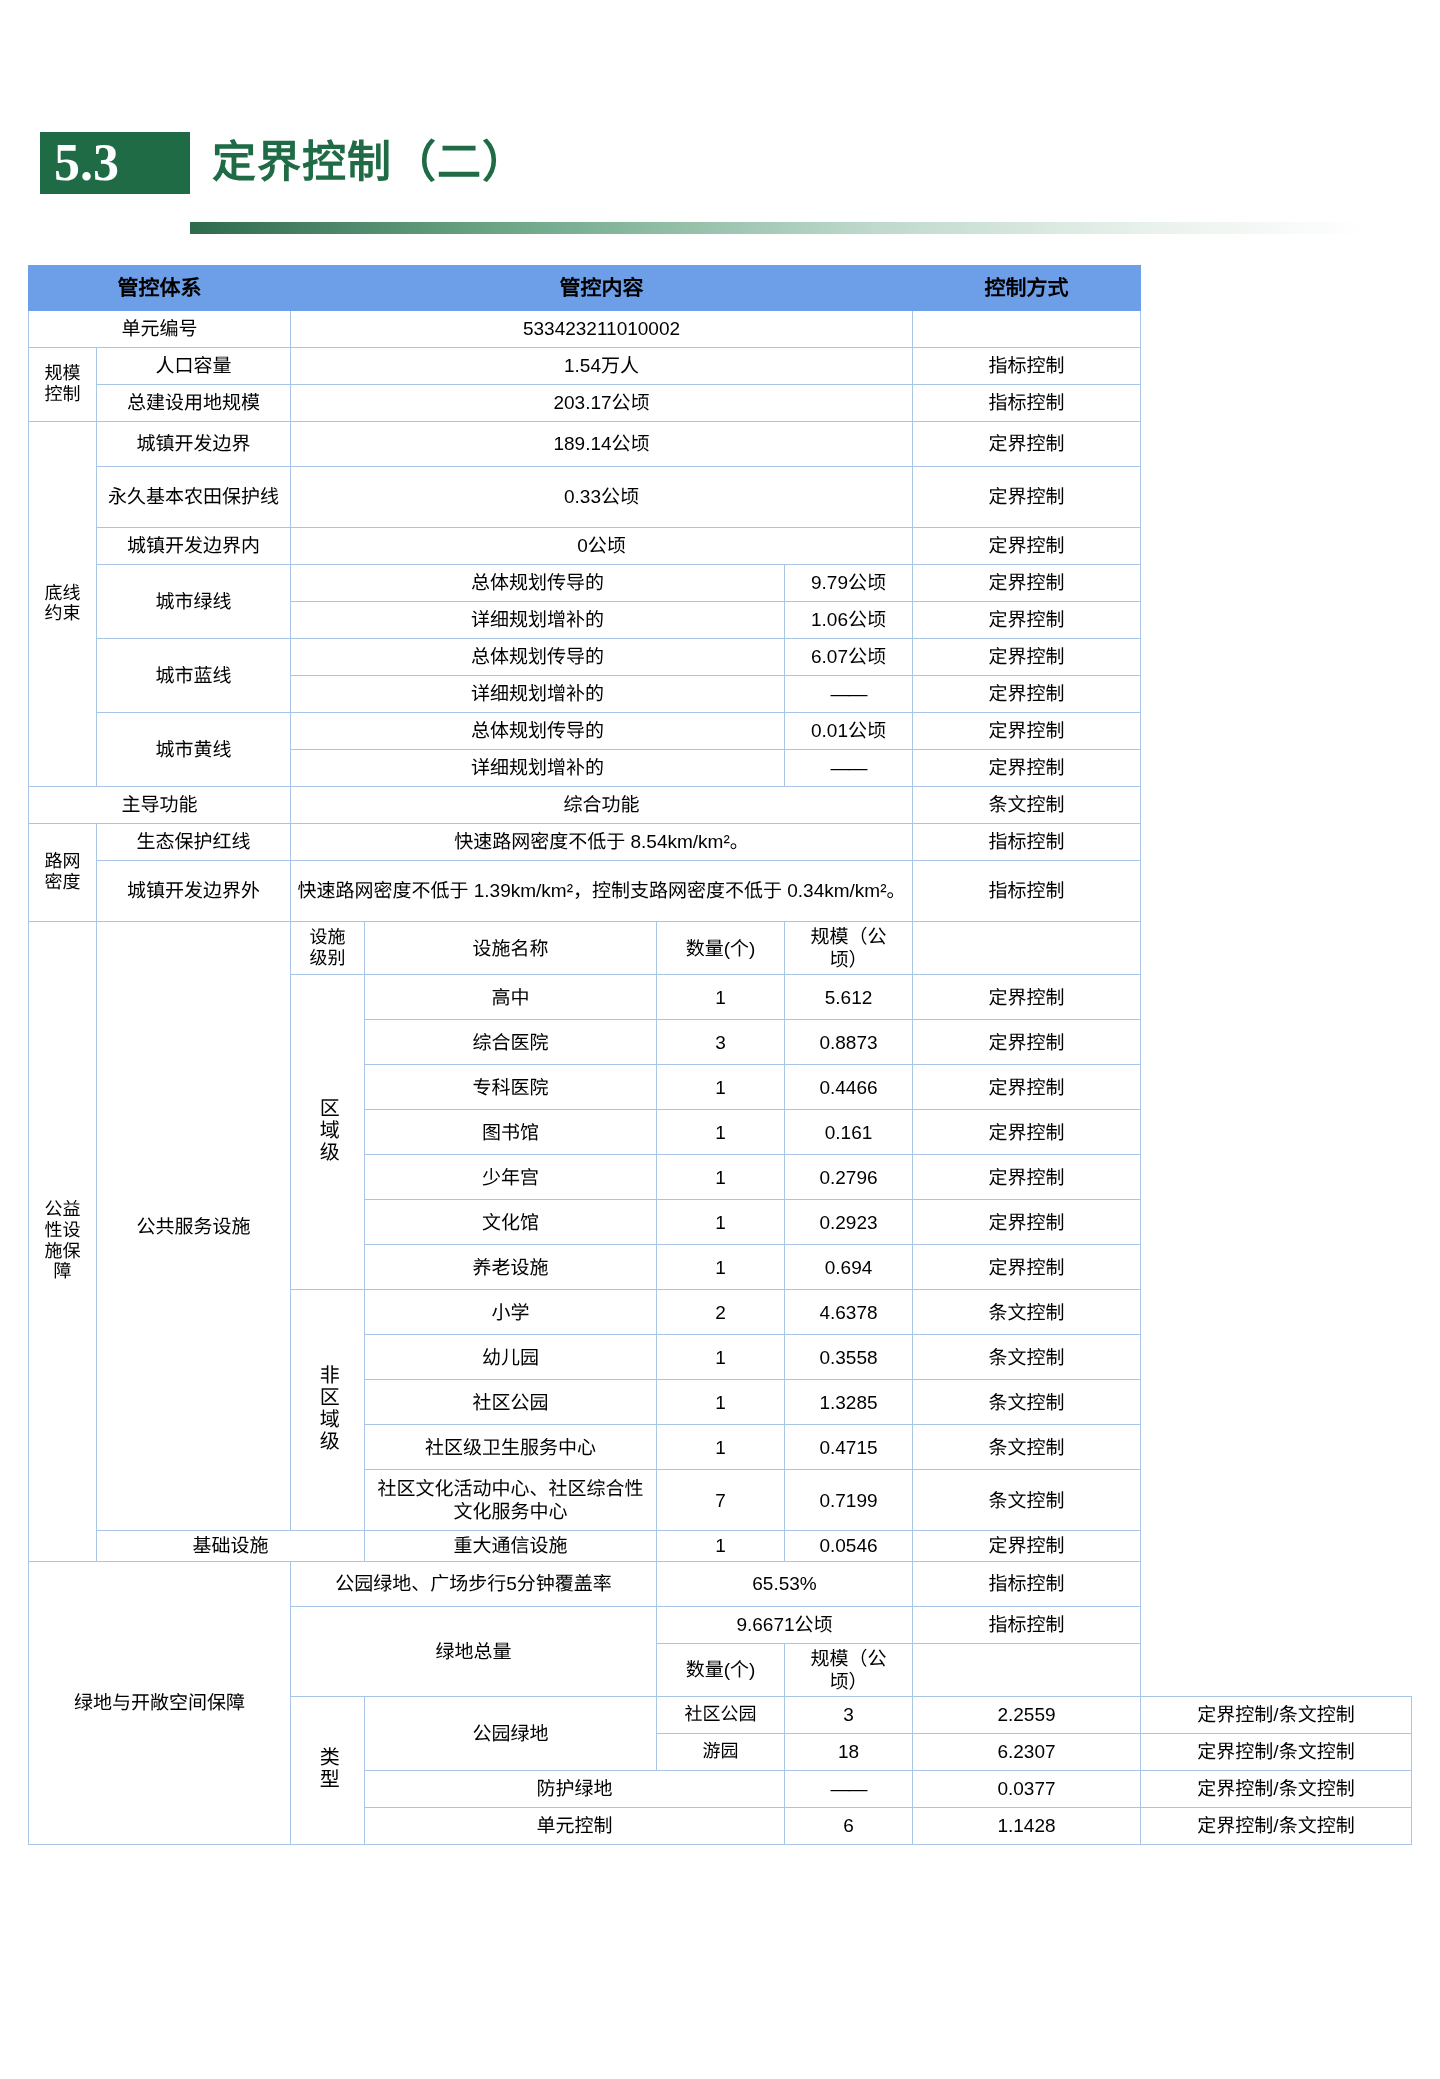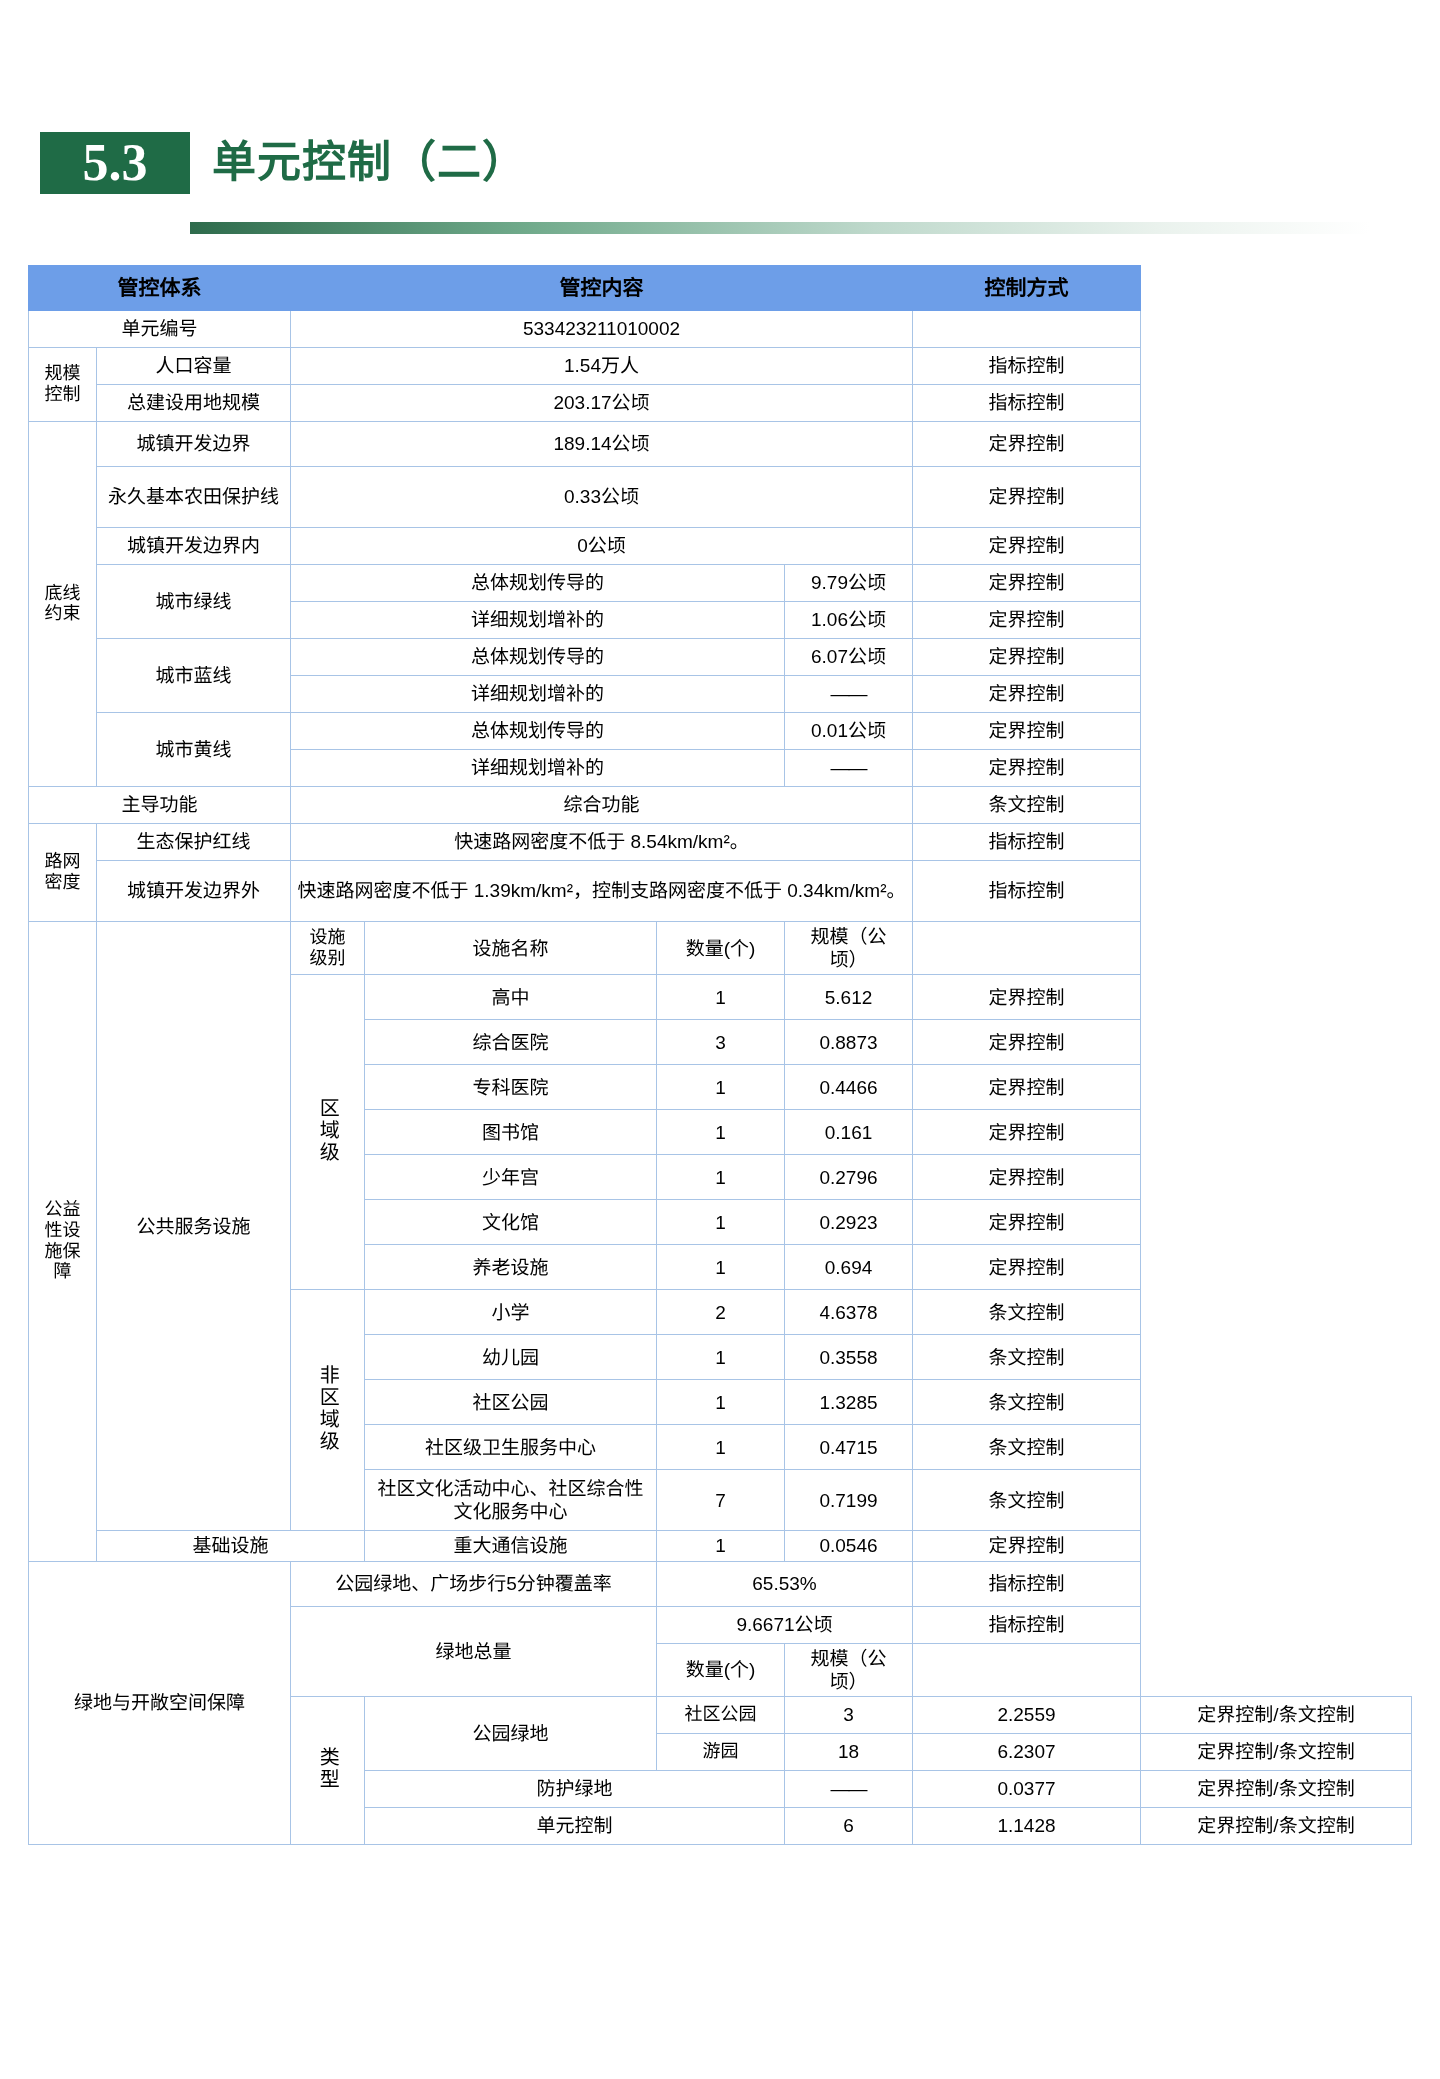--- a/index.html
+++ b/index.html
@@ -40,25 +40,24 @@
     padding-left: 40px;
   }
   .section-num-box {
     background: #1F6B46;
     color: #ffffff;
     font-size: 52px;
     font-weight: bold;
     line-height: 62px;
     height: 62px;
     min-width: 150px;
-    text-align: center;
     letter-spacing: 0px;
     font-family: "Liberation Serif", "DejaVu Serif", serif;
     box-sizing: border-box;
-    padding: 0 2px;
+    padding: 0 14px;
   }
   .section-title {
     color: #1F6B46;
     font-size: 44px;
     font-weight: bold;
     line-height: 62px;
     margin-left: 22px;
     font-family: "Liberation Serif", "DejaVu Serif", serif;
     letter-spacing: 1px;
     white-space: nowrap;
@@ -126,21 +125,21 @@
   .fs20 { font-size: 20px; }
 </style>
 </head>
 <body>
 
 <div class="page">
 
   <div class="header">
     <div class="header-row">
       <div class="section-num-box">5.3</div>
-      <div class="section-title">单元控制（二）</div>
+      <div class="section-title">定界控制（二）</div>
     </div>
   </div>
   <div class="header-rule"></div>
 
   <div class="table-wrap">
   <table class="ctl">
     <colgroup>
       <col style="width:68px">
       <col style="width:194px">
       <col style="width:74px">

